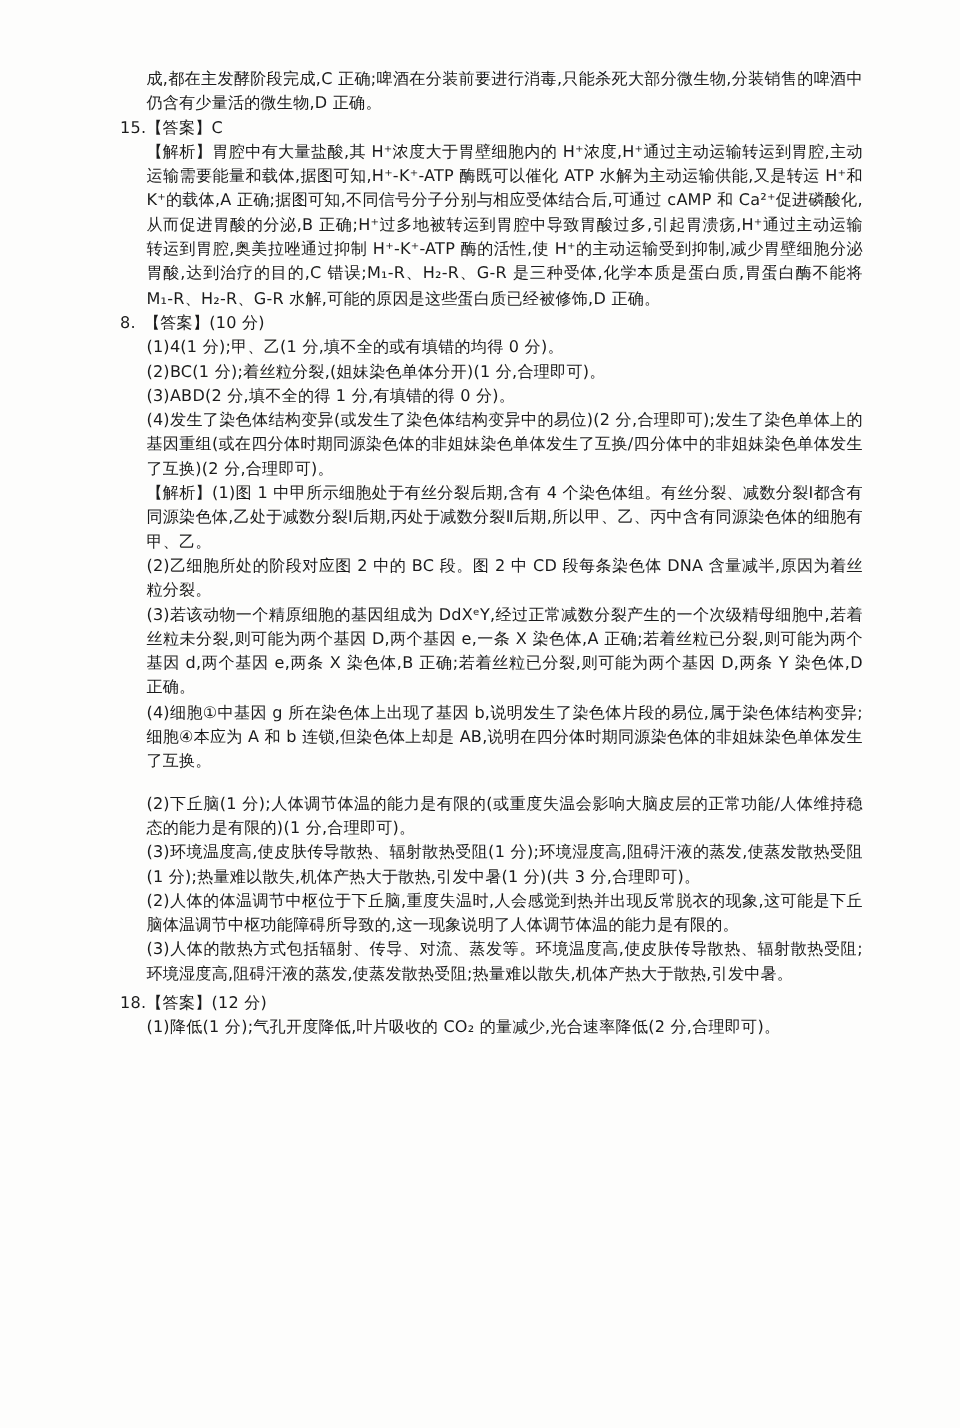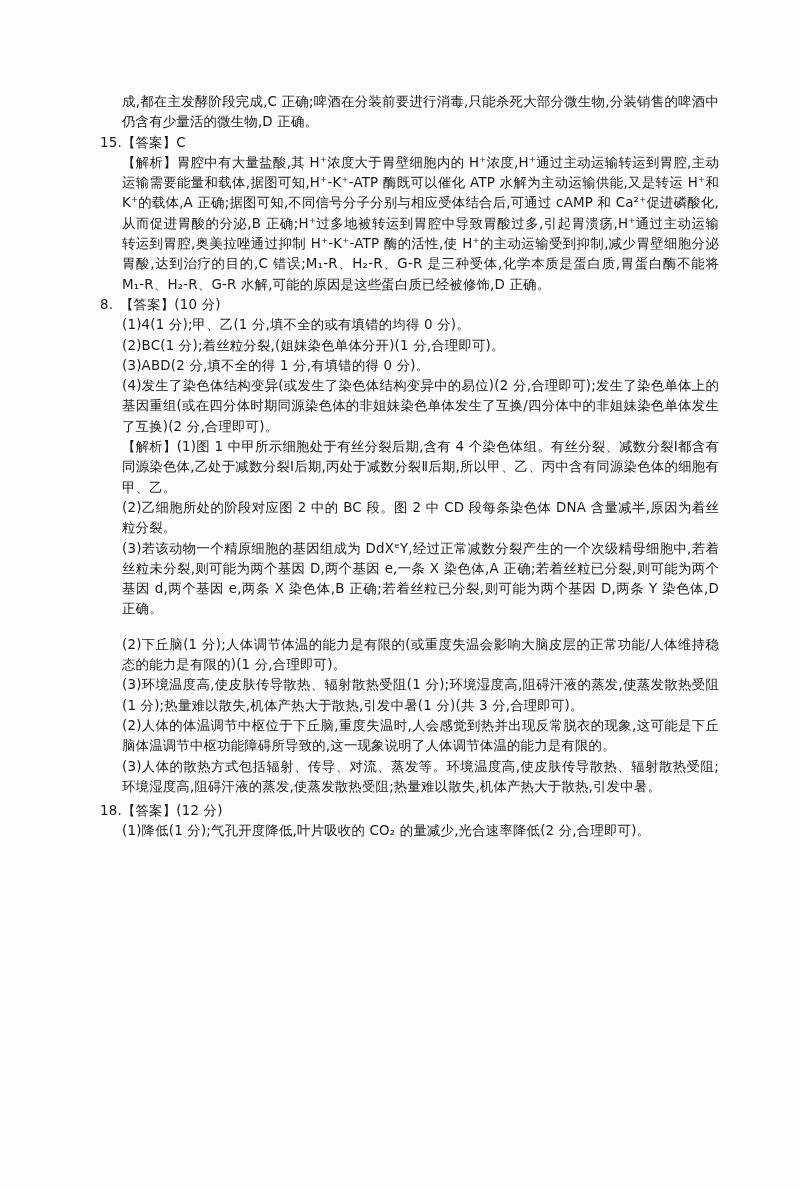--- a/index.html
+++ b/index.html
@@ -19,21 +19,20 @@
     position: absolute;
     left: 100px;
     top: 57px;
     width: 619px;
     font-family: "DejaVu Sans", "Liberation Sans", sans-serif;
     font-size: 13.4px;
     line-height: 20.3px;
     color: #1b1b1b;
     text-align: justify;
     letter-spacing: 0.2px;
-    margin-top: 35px;
   }
   .blk { position: relative; }
   .blk.para { padding-left: 22px; }
   .blk.item { padding-left: 0; }
   .blk .num {
     display: inline-block;
     min-width: 20px;
   }
   .spacer { width: 100%; }
 </style>
@@ -46,20 +45,21 @@
       <div class="blk item"><span class="num">15.</span><span class="content">【答案】C</span></div>
       <div class="blk para"><span class="content">【解析】胃腔中有大量盐酸,其 H⁺浓度大于胃壁细胞内的 H⁺浓度,H⁺通过主动运输转运到胃腔,主动运输需要能量和载体,据图可知,H⁺-K⁺-ATP 酶既可以催化 ATP 水解为主动运输供能,又是转运 H⁺和 K⁺的载体,A 正确;据图可知,不同信号分子分别与相应受体结合后,可通过 cAMP 和 Ca²⁺促进磷酸化,从而促进胃酸的分泌,B 正确;H⁺过多地被转运到胃腔中导致胃酸过多,引起胃溃疡,H⁺通过主动运输转运到胃腔,奥美拉唑通过抑制 H⁺-K⁺-ATP 酶的活性,使 H⁺的主动运输受到抑制,减少胃壁细胞分泌胃酸,达到治疗的目的,C 错误;M₁-R、H₂-R、G-R 是三种受体,化学本质是蛋白质,胃蛋白酶不能将 M₁-R、H₂-R、G-R 水解,可能的原因是这些蛋白质已经被修饰,D 正确。</span></div>
       <div class="blk item"><span class="num">8.</span><span class="content">【答案】(10 分)</span></div>
       <div class="blk para"><span class="content">(1)4(1 分);甲、乙(1 分,填不全的或有填错的均得 0 分)。</span></div>
       <div class="blk para"><span class="content">(2)BC(1 分);着丝粒分裂,(姐妹染色单体分开)(1 分,合理即可)。</span></div>
       <div class="blk para"><span class="content">(3)ABD(2 分,填不全的得 1 分,有填错的得 0 分)。</span></div>
       <div class="blk para"><span class="content">(4)发生了染色体结构变异(或发生了染色体结构变异中的易位)(2 分,合理即可);发生了染色单体上的基因重组(或在四分体时期同源染色体的非姐妹染色单体发生了互换/四分体中的非姐妹染色单体发生了互换)(2 分,合理即可)。</span></div>
       <div class="blk para"><span class="content">【解析】(1)图 1 中甲所示细胞处于有丝分裂后期,含有 4 个染色体组。有丝分裂、减数分裂Ⅰ都含有同源染色体,乙处于减数分裂Ⅰ后期,丙处于减数分裂Ⅱ后期,所以甲、乙、丙中含有同源染色体的细胞有甲、乙。</span></div>
       <div class="blk para"><span class="content">(2)乙细胞所处的阶段对应图 2 中的 BC 段。图 2 中 CD 段每条染色体 DNA 含量减半,原因为着丝粒分裂。</span></div>
       <div class="blk para"><span class="content">(3)若该动物一个精原细胞的基因组成为 DdXᵉY,经过正常减数分裂产生的一个次级精母细胞中,若着丝粒未分裂,则可能为两个基因 D,两个基因 e,一条 X 染色体,A 正确;若着丝粒已分裂,则可能为两个基因 d,两个基因 e,两条 X 染色体,B 正确;若着丝粒已分裂,则可能为两个基因 D,两条 Y 染色体,D 正确。</span></div>
+      <div class="blk para"><span class="content">(4)细胞①中基因 g 所在染色体上出现了基因 b,说明发生了染色体片段的易位,属于染色体结构变异;细胞④本应为 A 和 b 连锁,但染色体上却是 AB,说明在四分体时期同源染色体的非姐妹染色单体发生了互换。</span></div>
       <div class="spacer" style="height: 15px;"></div>
       <div class="blk para"><span class="content">(2)下丘脑(1 分);人体调节体温的能力是有限的(或重度失温会影响大脑皮层的正常功能/人体维持稳态的能力是有限的)(1 分,合理即可)。</span></div>
       <div class="blk para"><span class="content">(3)环境温度高,使皮肤传导散热、辐射散热受阻(1 分);环境湿度高,阻碍汗液的蒸发,使蒸发散热受阻(1 分);热量难以散失,机体产热大于散热,引发中暑(1 分)(共 3 分,合理即可)。</span></div>
       <div class="blk para"><span class="content">(2)人体的体温调节中枢位于下丘脑,重度失温时,人会感觉到热并出现反常脱衣的现象,这可能是下丘脑体温调节中枢功能障碍所导致的,这一现象说明了人体调节体温的能力是有限的。</span></div>
       <div class="blk para"><span class="content">(3)人体的散热方式包括辐射、传导、对流、蒸发等。环境温度高,使皮肤传导散热、辐射散热受阻;环境湿度高,阻碍汗液的蒸发,使蒸发散热受阻;热量难以散失,机体产热大于散热,引发中暑。</span></div>
       <div class="spacer" style="height: 4px;"></div>
       <div class="blk item"><span class="num">18.</span><span class="content">【答案】(12 分)</span></div>
       <div class="blk para"><span class="content">(1)降低(1 分);气孔开度降低,叶片吸收的 CO₂ 的量减少,光合速率降低(2 分,合理即可)。</span></div>
     </section>
 </main>

